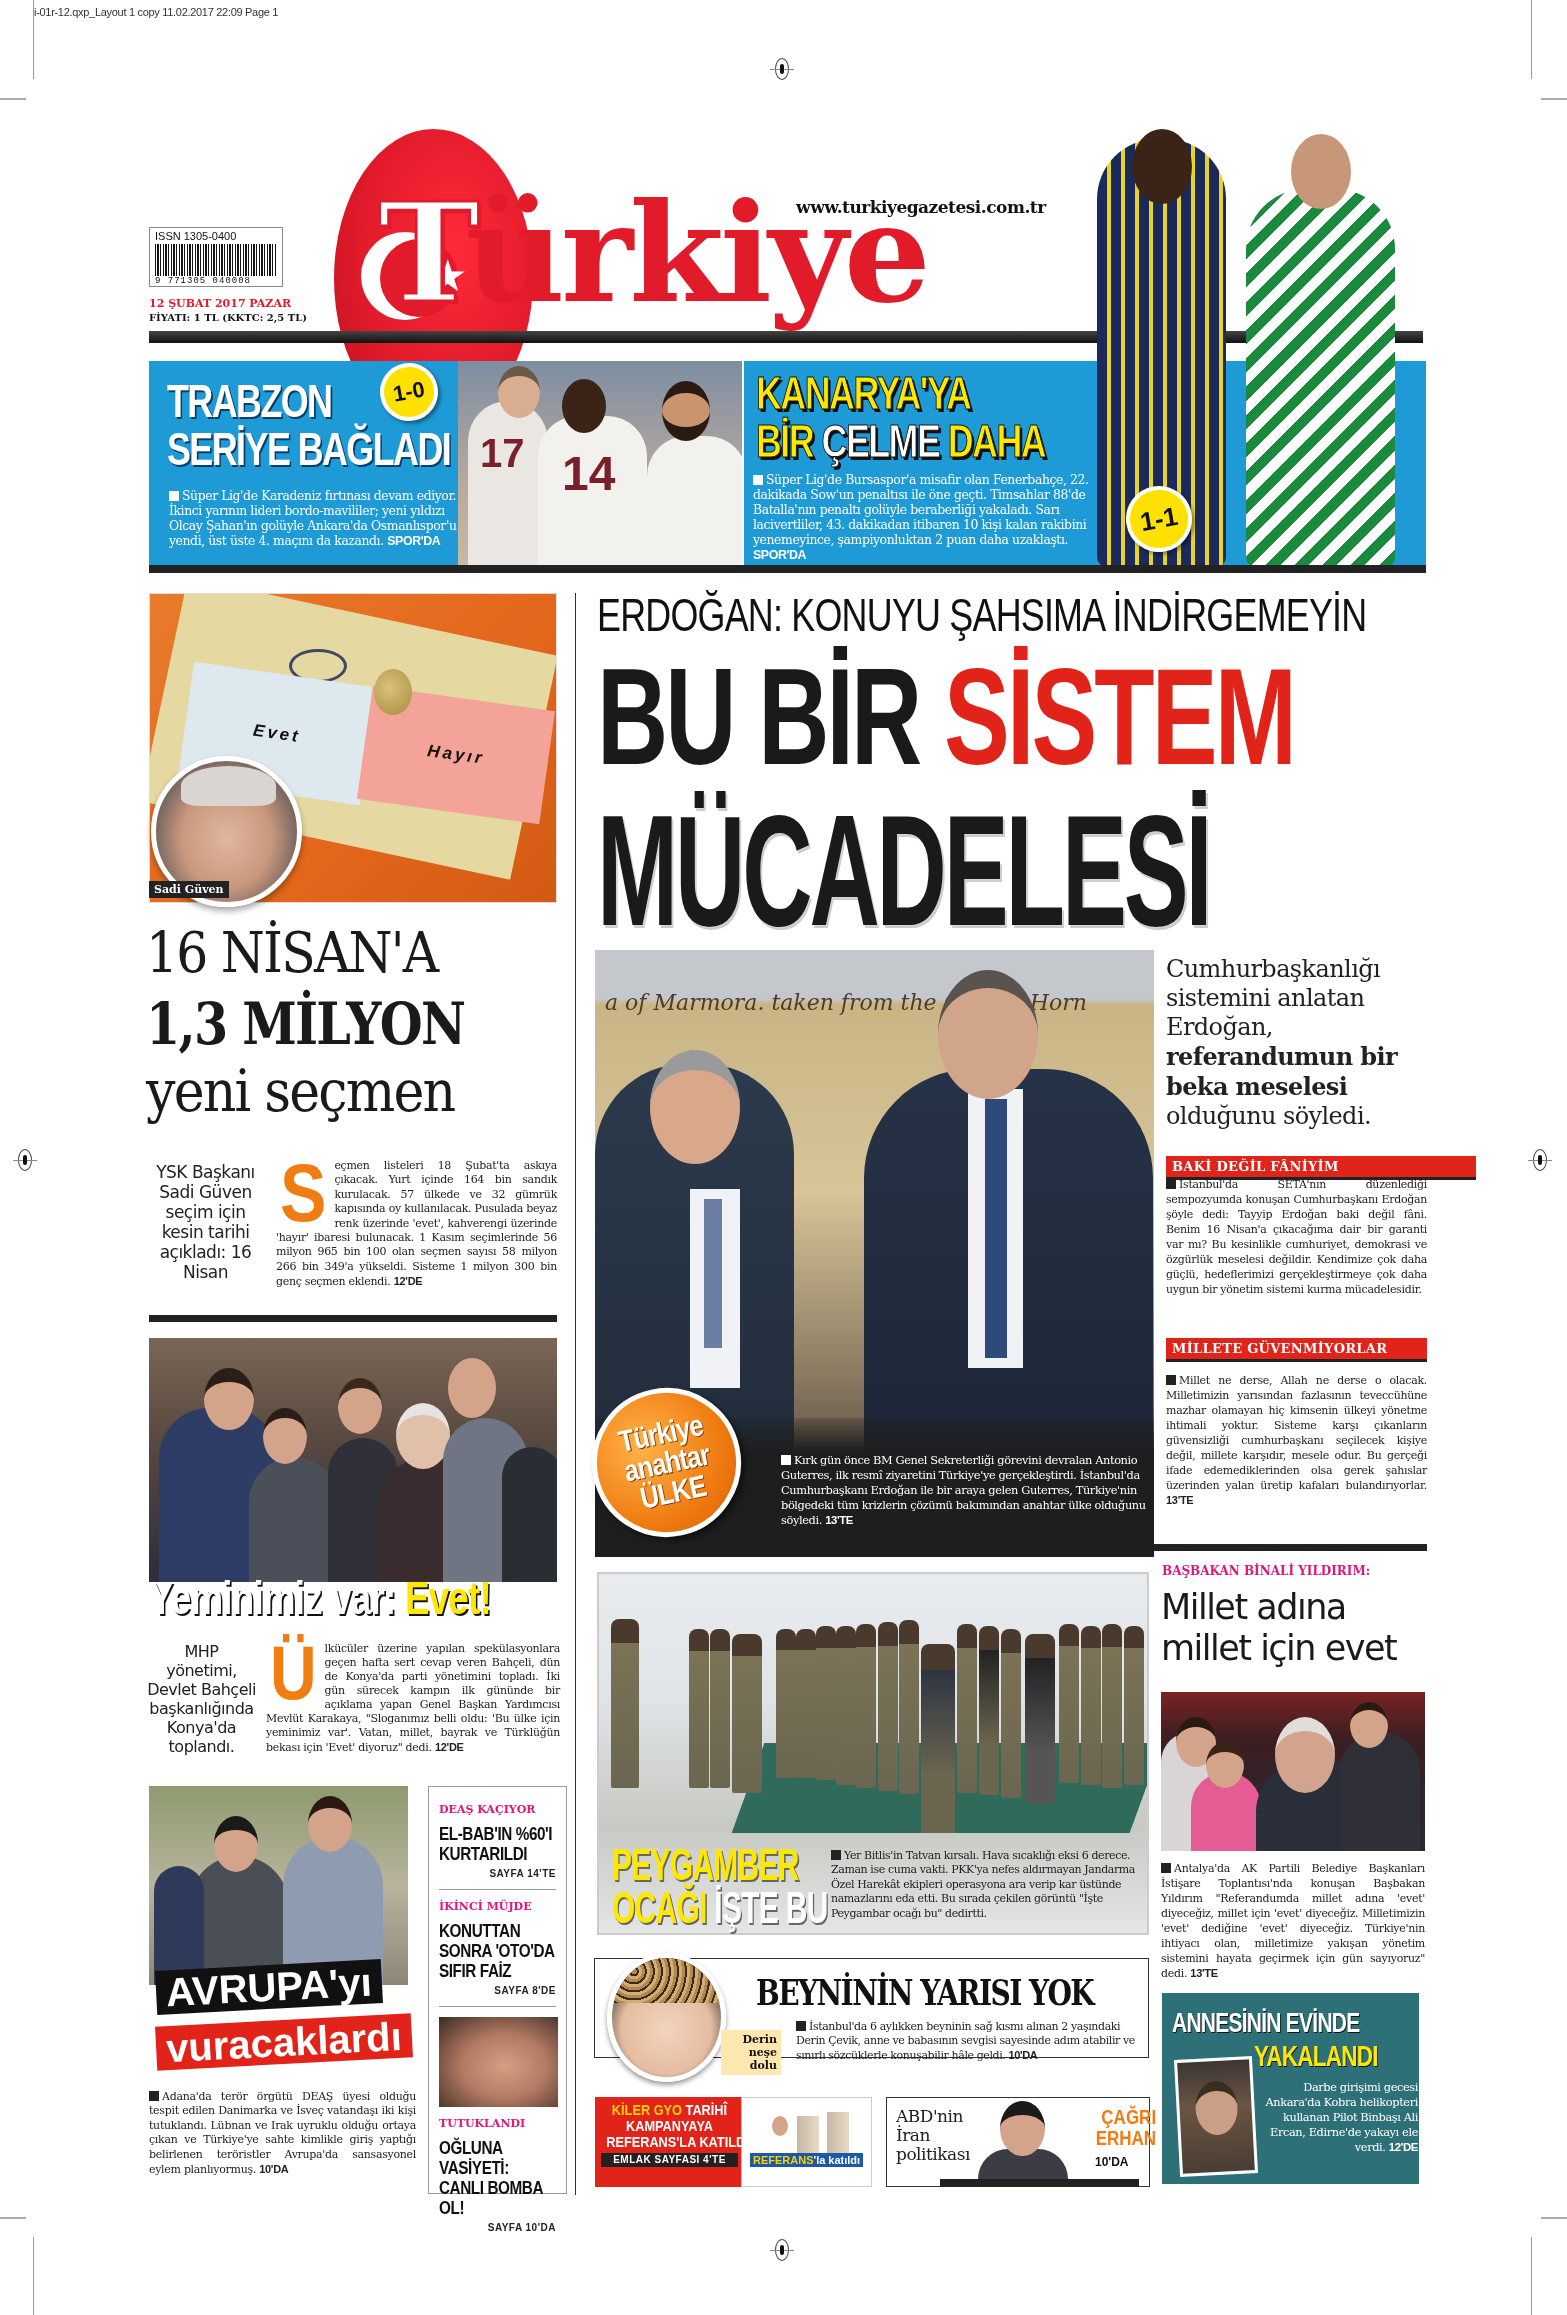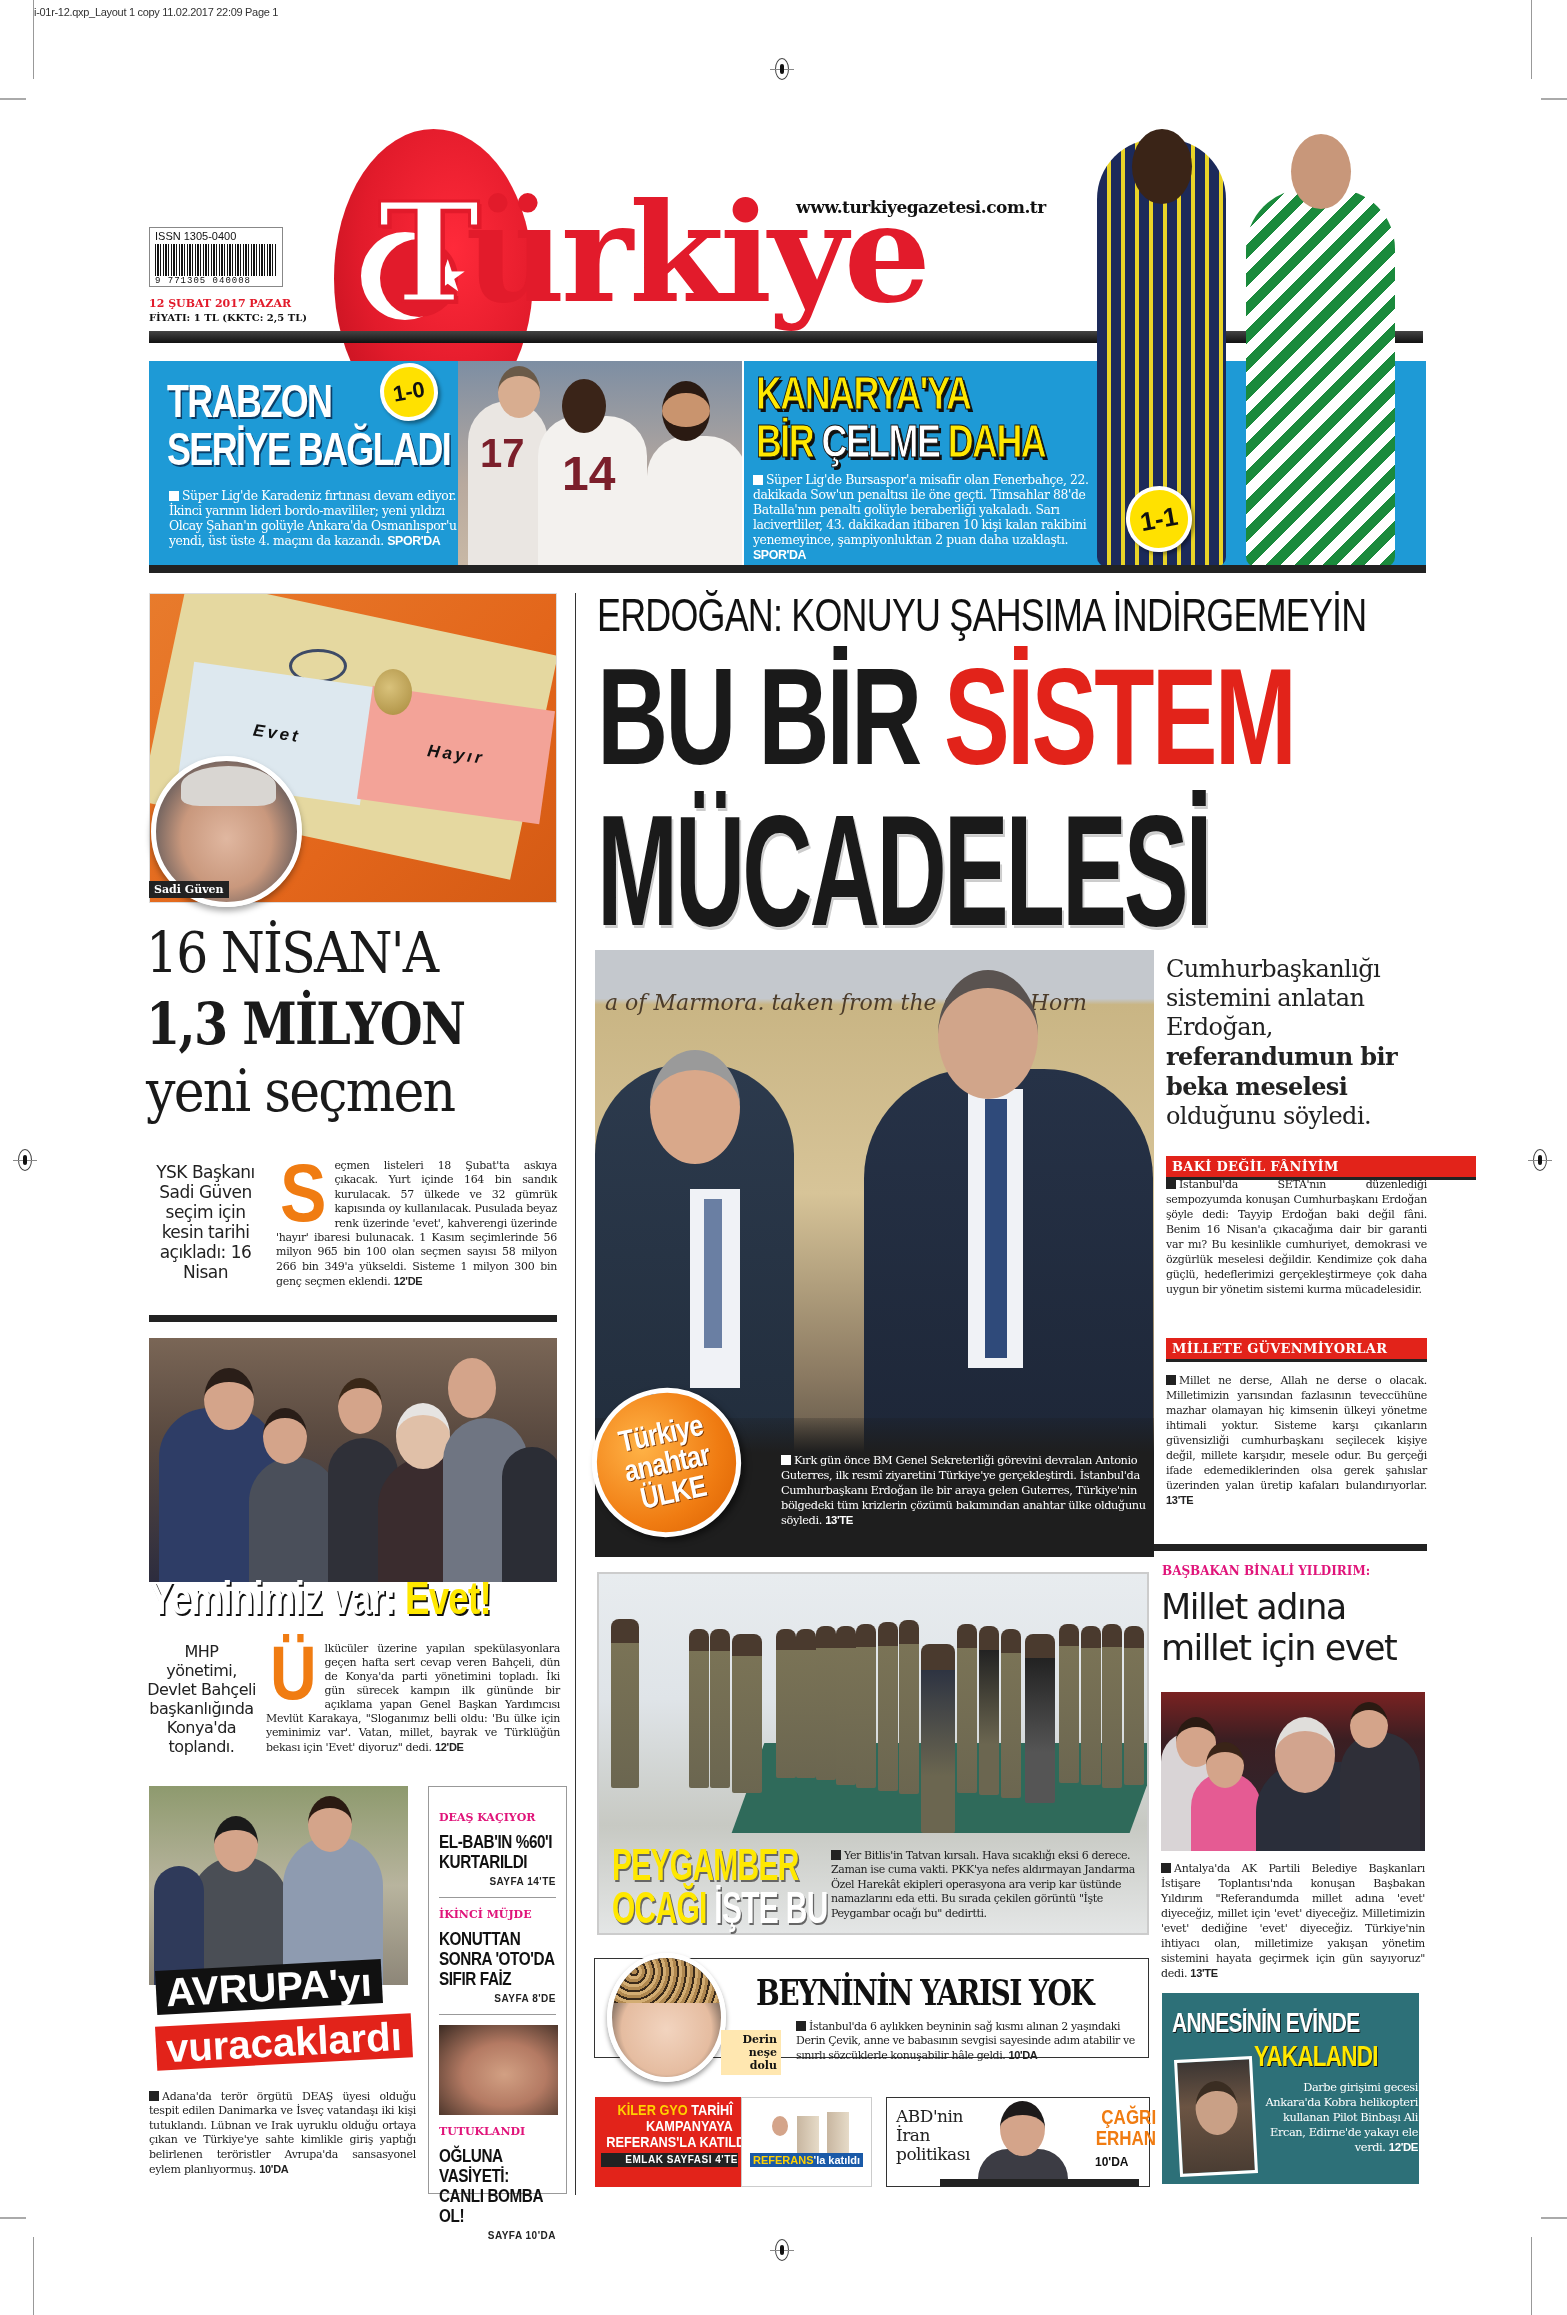--- a/index.html
+++ b/index.html
@@ -104,21 +104,21 @@
   .mhp-photo { left: 149px; top: 1338px; width: 408px; height: 244px; background: linear-gradient(180deg, #7a6656 0%, #5a4a40 40%, #2c2c3e 100%); overflow: hidden; }
   .suit { position: absolute; border-radius: 50px 50px 0 0; }
   .face { position: absolute; border-radius: 50%; background: #d4a48a; }
   .mhp-head { left: 149px; top: 1575px; font-family: "Liberation Sans", sans-serif; font-weight: bold; font-size: 46px; line-height: 46px; color: #fff; letter-spacing: -1px; white-space: nowrap; transform: scaleX(0.8); transform-origin: left top; text-shadow: 2px 2px 0 #111; }
   .mhp-head .yel { color: #ffe800; }
 
   .arrest-photo { left: 149px; top: 1786px; width: 259px; height: 199px; background: linear-gradient(180deg, #8e9a6e 0%, #b8b49e 50%, #8d8678 100%); overflow: hidden; }
   .avrupa1 { left: 156px; top: 1965px; background: #111; color: #fff; font-family: "Liberation Sans", sans-serif; font-weight: bold; font-size: 40px; line-height: 44px; padding: 0 10px; letter-spacing: 0; transform: rotate(-3deg); }
   .avrupa2 { left: 156px; top: 2020px; background: #e2231a; color: #fff; font-family: "Liberation Sans", sans-serif; font-weight: bold; font-size: 40px; line-height: 44px; padding: 0 10px; transform: rotate(-3deg); }
 
-  .side-box { left: 428px; top: 1786px; width: 139px; height: 408px; border: 1px solid #999; padding: 24px 10px; }
+  .side-box { left: 428px; top: 1786px; width: 139px; height: 408px; border: 1px solid #999; padding: 16px 10px; }
   .kick-mag { color: #e0147a; font-family: "DejaVu Serif", serif; font-weight: bold; font-size: 11px; }
   .box-head { font-family: "Liberation Sans", sans-serif; font-weight: bold; font-size: 18px; line-height: 20px; color: #111; letter-spacing: -0.5px; transform: scaleX(0.85); transform-origin: left top; white-space: nowrap; margin-top: 8px; }
   .sayfa { text-align: right; font-family: "Liberation Sans", sans-serif; font-weight: bold; font-size: 10px; letter-spacing: 0.5px; color: #222; margin-top: 4px; }
   .box-rule { height: 1px; background: #999; margin: 10px 0; }
   .face-photo { width: 119px; height: 90px; background: radial-gradient(ellipse at 55% 55%, #d2a083 0%, #b47a63 45%, #3a2a22 100%); margin-top: 4px; }
 
   
   .prayer-photo { left: 597px; top: 1572px; width: 552px; height: 363px; background: linear-gradient(180deg, #e8ecef 0%, #dfe4e8 35%, #c7c9c3 70%, #e4e6e6 100%); border: 2px solid #ccc; overflow: hidden; }
   .soldier { position: absolute; width: 20px; border-radius: 8px 8px 2px 2px; background: linear-gradient(180deg, #4a3a2e 0 14%, #7a7356 14%, #6b6650 100%); }
   .tarp { position: absolute; left: 149px; top: 169px; width: 398px; height: 90px; background: #2f6a5a; transform: skewX(-20deg); }
@@ -127,21 +127,21 @@
   .peyg2 .w { color: #fff; }
   .peyg-body { left: 831px; top: 1849px; width: 313px; color: #222; font-family: "DejaVu Serif", serif; font-size: 11px; line-height: 14.4px; letter-spacing: -0.4px; }
 
   .brain-box { left: 594px; top: 1958px; width: 555px; height: 100px; border: 1px solid #333; }
   .baby { left: 607px; top: 1953px; width: 119px; height: 129px; border-radius: 50%; border: 5px solid #fff; background: radial-gradient(circle at 50% 60%, #f2d4bf 0%, #e5bca0 50%, #2b2b2b 80%); box-shadow: 0 3px 5px rgba(0,0,0,0.4); overflow: hidden; }
   .baby-band { position: absolute; left: 0; top: 0; width: 100%; height: 45px; background: repeating-radial-gradient(circle at 20% 30%, #b08850 0 3px, #3a2a1a 3px 5px, #d3ad73 5px 8px); }
   .derin { left: 721px; top: 2030px; background: #ffe7b0; color: #111; font-family: "DejaVu Serif", serif; font-weight: bold; font-size: 11px; line-height: 13px; padding: 3px 4px; text-align: right; }
   .beyin-head { left: 756px; top: 1973px; font-family: "DejaVu Serif", serif; font-weight: bold; font-size: 36px; line-height: 38px; color: #111; letter-spacing: -2px; white-space: nowrap; transform: scaleX(0.78); transform-origin: left top; }
   .beyin-body { left: 796px; top: 2020px; width: 348px; font-family: "DejaVu Serif", serif; font-size: 11px; line-height: 14px; letter-spacing: -0.4px; color: #222; }
 
-  .kiler { left: 595px; top: 2097px; width: 149px; height: 90px; background: #e2231a; color: #fff; text-align: right; padding-top: 5px; }
+  .kiler { left: 595px; top: 2097px; width: 149px; height: 90px; background: #e2231a; color: #fff; text-align: center; padding-top: 5px; }
   .kiler-l { font-family: "Liberation Sans", sans-serif; font-weight: bold; font-size: 15px; line-height: 16px; transform: scaleX(0.85); white-space: nowrap; }
   .kiler-l .y { color: #ffd000; }
   .kiler-foot { margin: 3px 6px 0; background: #222; font-family: "Liberation Sans", sans-serif; font-weight: bold; font-size: 10px; line-height: 14px; letter-spacing: 0.5px; }
   .kiler-thumb { left: 741px; top: 2097px; width: 131px; height: 90px; background: #fff; border: 1px solid #ccc; overflow: hidden; }
   .building { position: absolute; background: linear-gradient(90deg, #c8b6a0, #e6dbc8); }
   .kiler-thumb-banner { position: absolute; left: 8px; top: 55px; background: #1a5aa8; color: #fff; font-family: "Liberation Sans", sans-serif; font-weight: bold; font-size: 11px; padding: 1px 3px; }
   .kiler-thumb-banner span { color: #ffd000; }
 
   .abd-box { left: 886px; top: 2097px; width: 264px; height: 90px; border: 1px solid #333; }
   .abd-text { left: 896px; top: 2107px; font-family: "DejaVu Serif", serif; font-size: 17px; line-height: 19px; color: #222; letter-spacing: -0.5px; }

